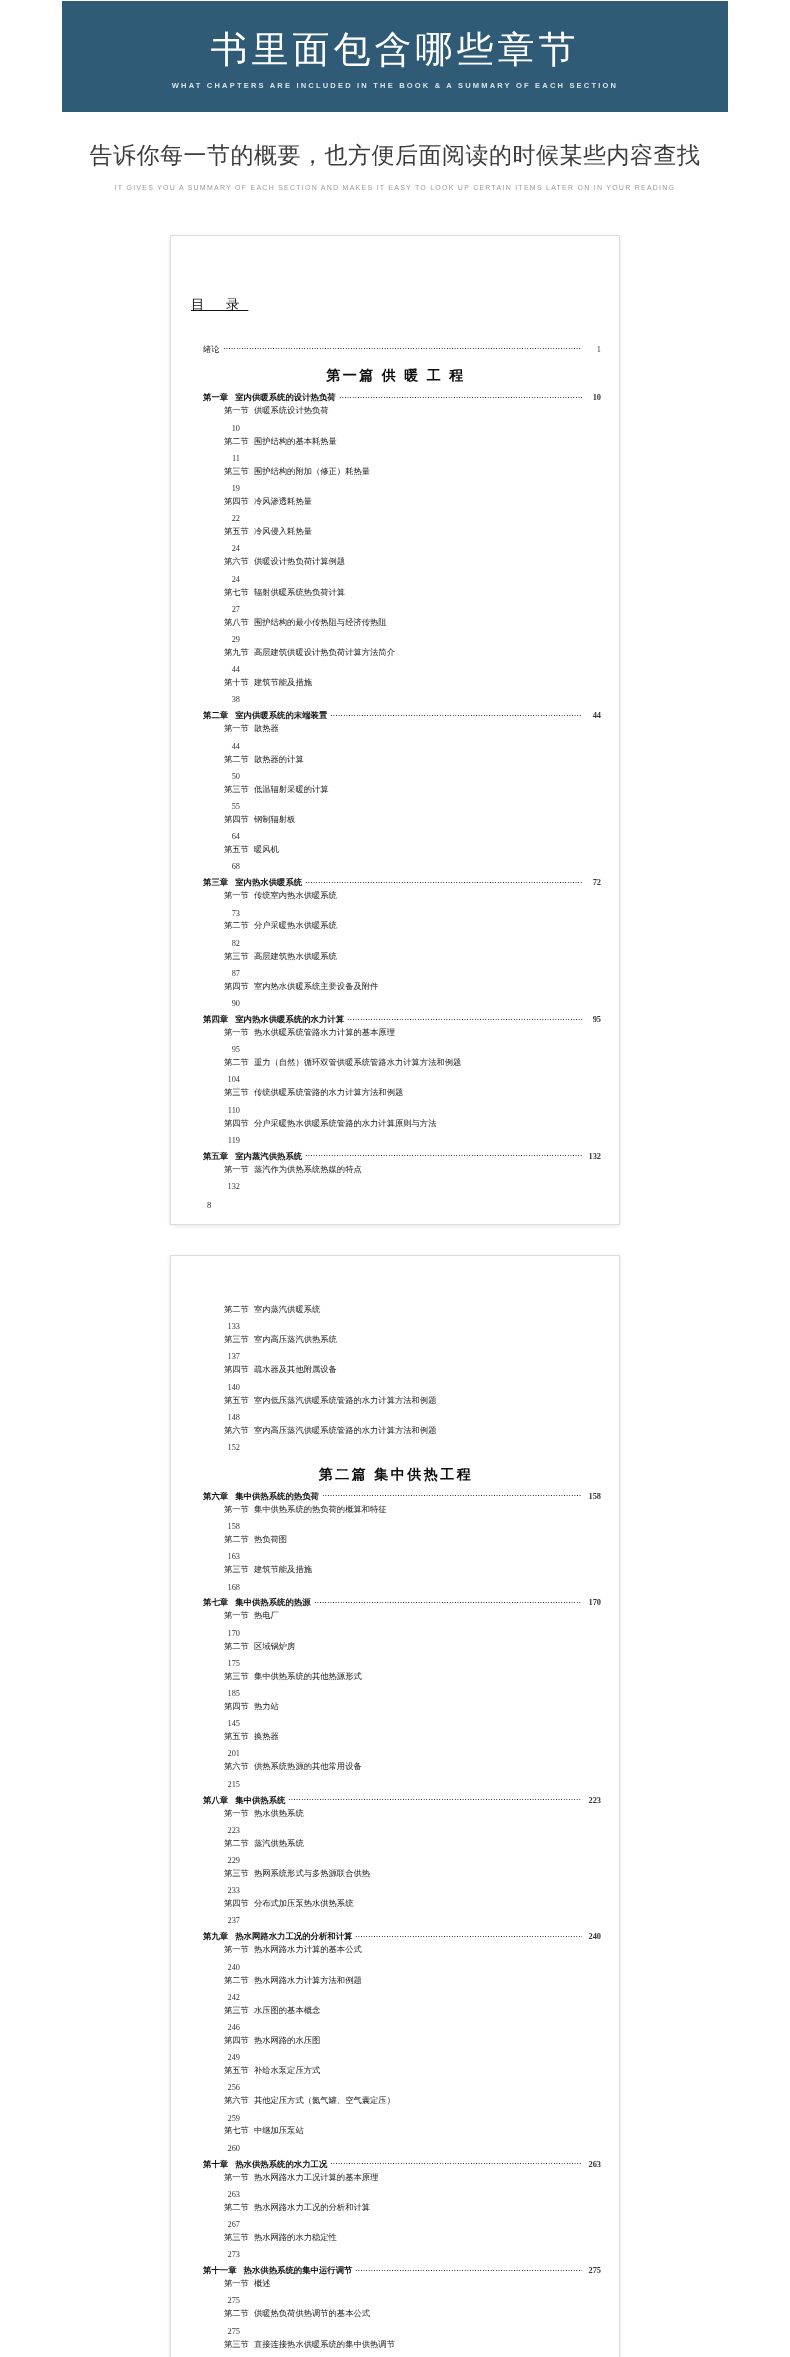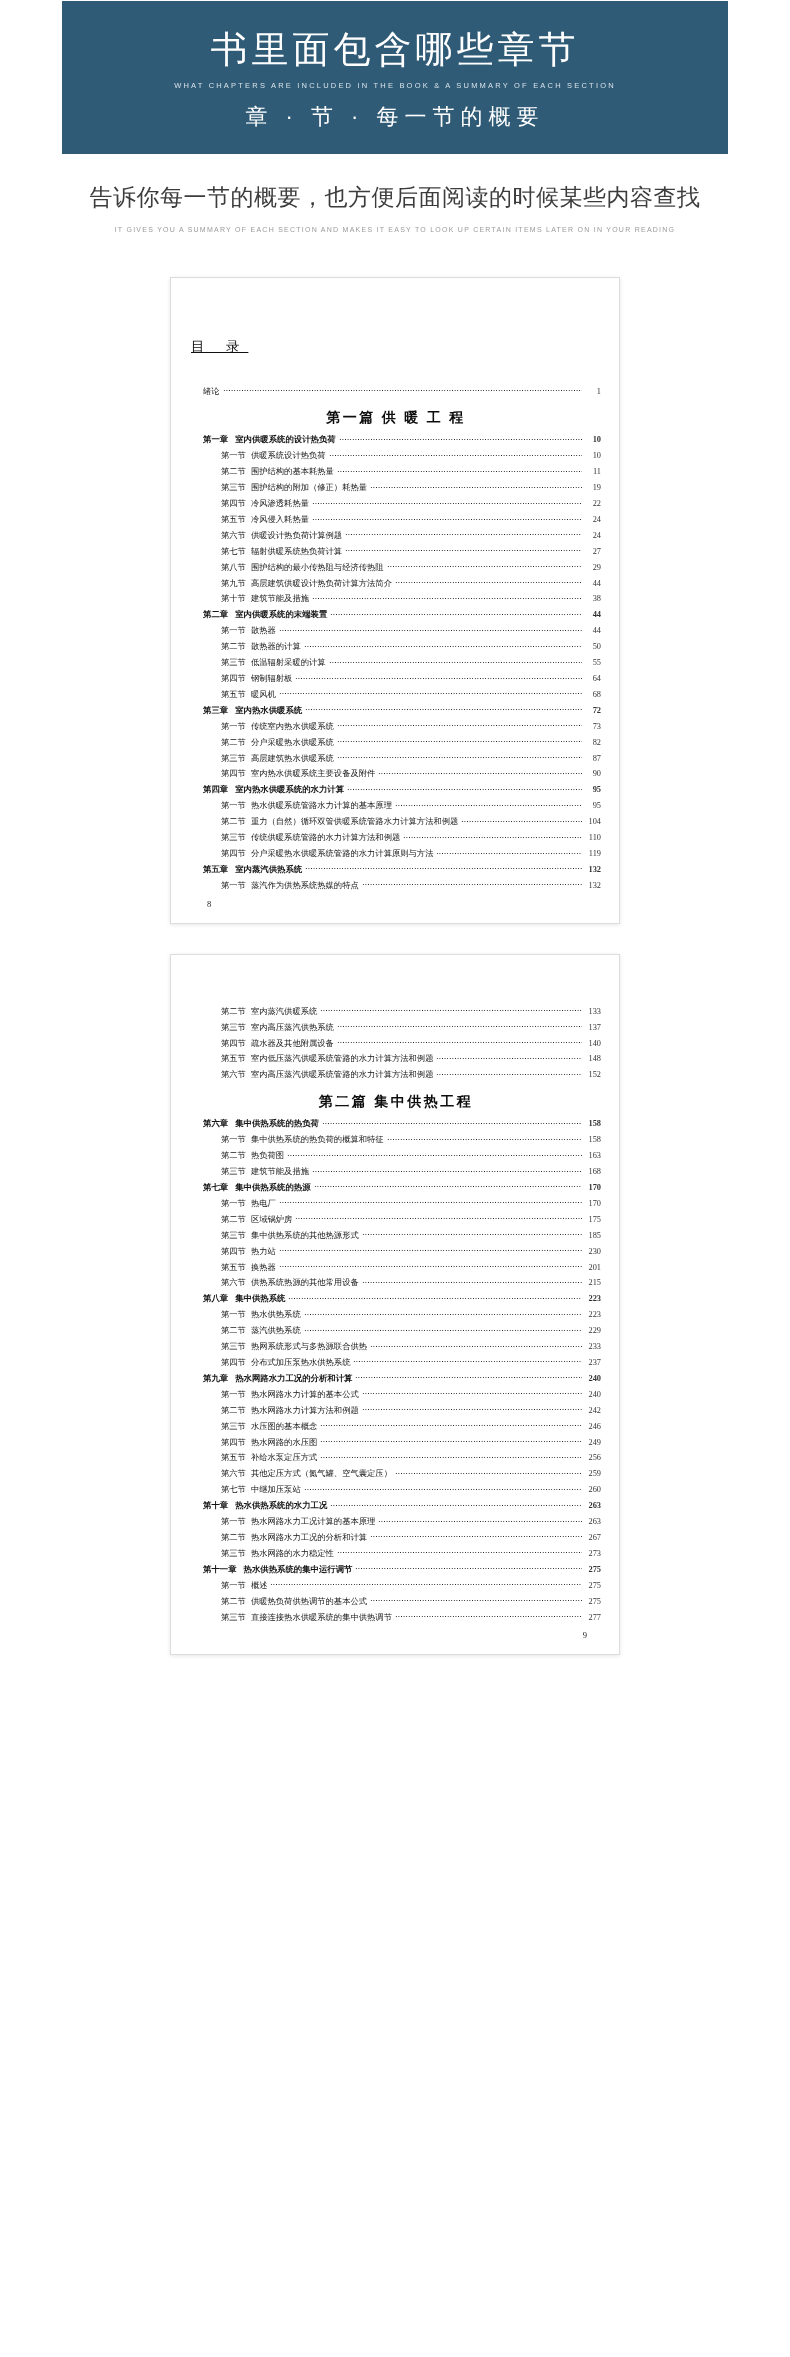--- a/index.html
+++ b/index.html
@@ -35,21 +35,21 @@
     margin: 0 0 2px 0;
     padding: 0;
   }
   .banner-eng {
     color: #d8e3ea;
     font-size: 7.5px;
     letter-spacing: 2.2px;
     font-family: "Liberation Sans", sans-serif;
     margin: 8px 0 0 0;
     padding: 0;
-    font-weight: 400;
+    font-weight: 700;
     white-space: nowrap;
     text-align: center;
   }
   .banner-sub {
     color: #ffffff;
     font-size: 22px;
     letter-spacing: 6px;
     margin: 12px 0 0 0;
     padding: 0;
     font-weight: 400;
@@ -166,20 +166,21 @@
     font-weight: bold;
     padding-left: 12px;
     font-size: 8.4px;
     font-family: Liberation Serif, serif;
   }
   .row.lv1 .lbl .gap { display:inline-block; width: 7px; }
   .row.lv2 {
     padding-left: 30px;
     font-weight: normal;
     font-size: 8.3px;
+    flex-direction: column;
   }
   .row.lv2 .lbl .gap { display:inline-block; width: 5px; }
   .row.lv0 {
     padding-left: 12px;
     font-weight: normal;
   }
 
   .num-col { min-width: 16px; text-align: right; }
 
   .folio {
@@ -196,21 +197,20 @@
   .spacer-lg { height: 26px; }
 </style>
 </head>
 <body>
 
 <div class="page">
 
   <div class="banner">
     <div class="banner-title">书里面包含哪些章节</div>
     <div class="banner-eng">WHAT CHAPTERS ARE INCLUDED IN THE BOOK &amp; A SUMMARY OF EACH SECTION</div>
-    <div class="banner-sub">章 · 节 · 每一节的概要</div>
   </div>
 
   <div class="intro">
     <div class="intro-cn">告诉你每一节的概要，也方便后面阅读的时候某些内容查找</div>
     <div class="intro-en">IT GIVES YOU A SUMMARY OF EACH SECTION AND MAKES IT EASY TO LOOK UP CERTAIN ITEMS LATER ON IN YOUR READING</div>
   </div>
 
   <div class="sheets">
 
     <div class="sheet">
@@ -449,21 +449,21 @@
               <span class="num-col">175</span>
             </div>
             <div class="row lv2">
               <span class="lbl"><span>第三节</span><span class="gap"></span><span>集中供热系统的其他热源形式</span></span>
               <span class="dots"></span>
               <span class="num-col">185</span>
             </div>
             <div class="row lv2">
               <span class="lbl"><span>第四节</span><span class="gap"></span><span>热力站</span></span>
               <span class="dots"></span>
-              <span class="num-col">230</span>
+              <span class="num-col">145</span>
             </div>
             <div class="row lv2">
               <span class="lbl"><span>第五节</span><span class="gap"></span><span>换热器</span></span>
               <span class="dots"></span>
               <span class="num-col">201</span>
             </div>
             <div class="row lv2">
               <span class="lbl"><span>第六节</span><span class="gap"></span><span>供热系统热源的其他常用设备</span></span>
               <span class="dots"></span>
               <span class="num-col">215</span>

